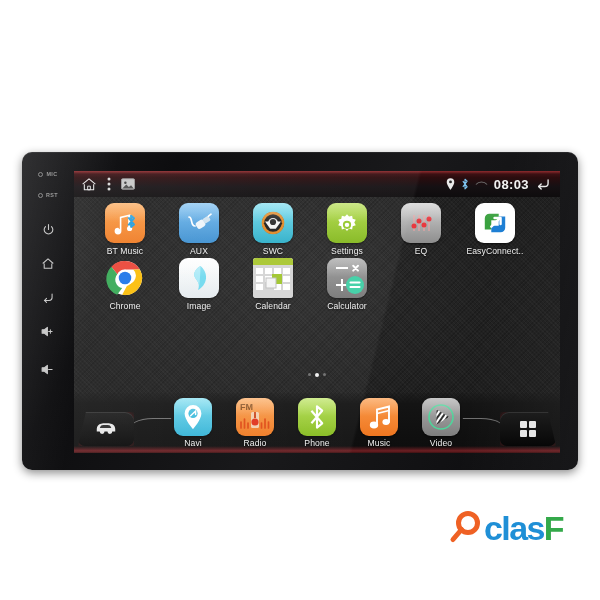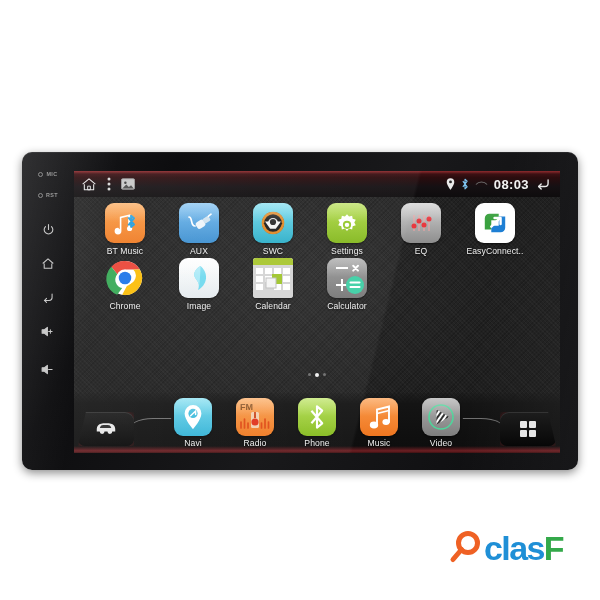--- a/index.html
+++ b/index.html
@@ -151,21 +151,21 @@
   
   .swoosh{
     position:absolute;bottom:14px;height:20px;width:46px;z-index:7;pointer-events:none;
     border-top:1px solid rgba(190,190,190,.55);
   }
   #swooshL{left:56px;border-radius:60% 0 0 0;transform:skewX(24deg);}
   #swooshR{right:56px;border-radius:0 60% 0 0;transform:skewX(-24deg);}
 
   
   #watermark{
-    position:absolute;left:448px;top:528px;display:flex;align-items:center;
+    position:absolute;left:448px;top:508px;display:flex;align-items:center;
   }
   #wmtext{font-size:34px;font-weight:bold;letter-spacing:-1.6px;line-height:1;}
   .wm-c{color:#1f8fd6;}
   .wm-f{color:#34a94a;}
 </style>
 </head>
 <body>
 
 <div id="device">
 

